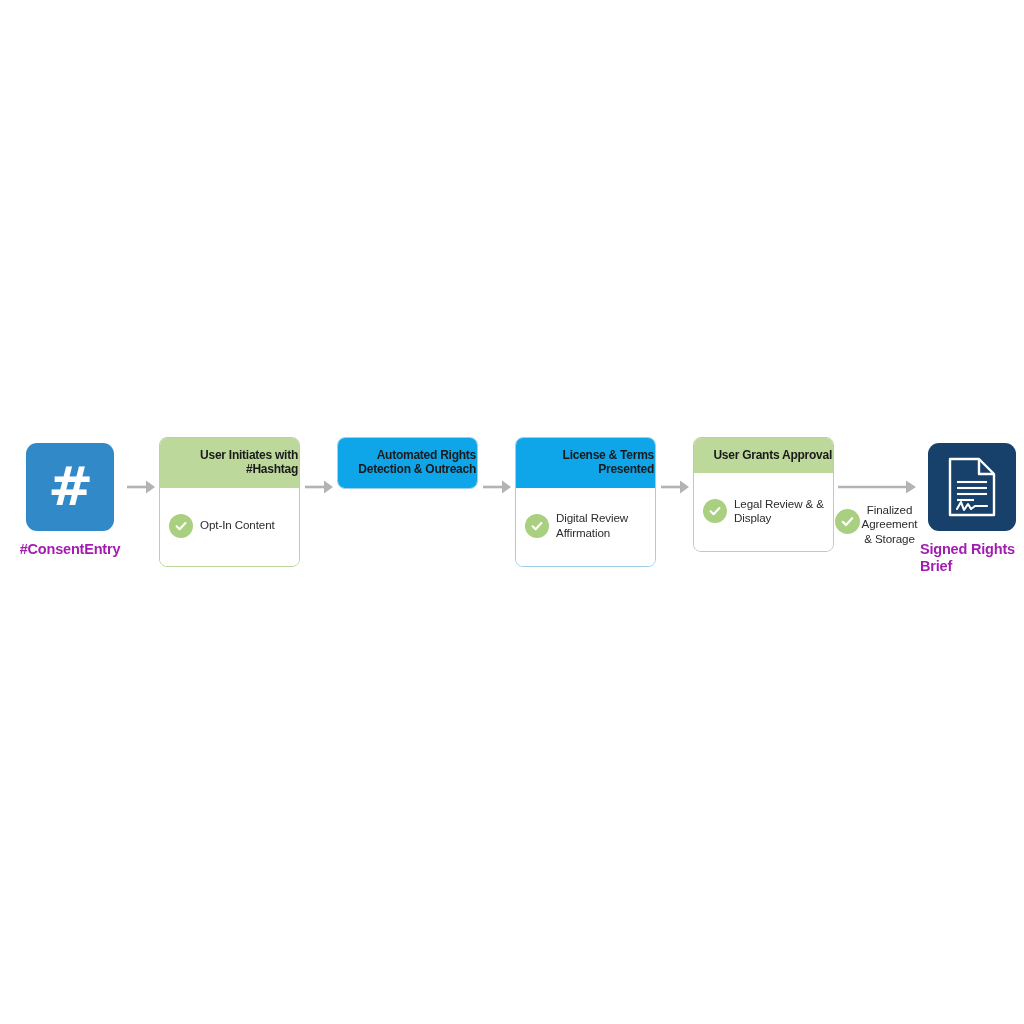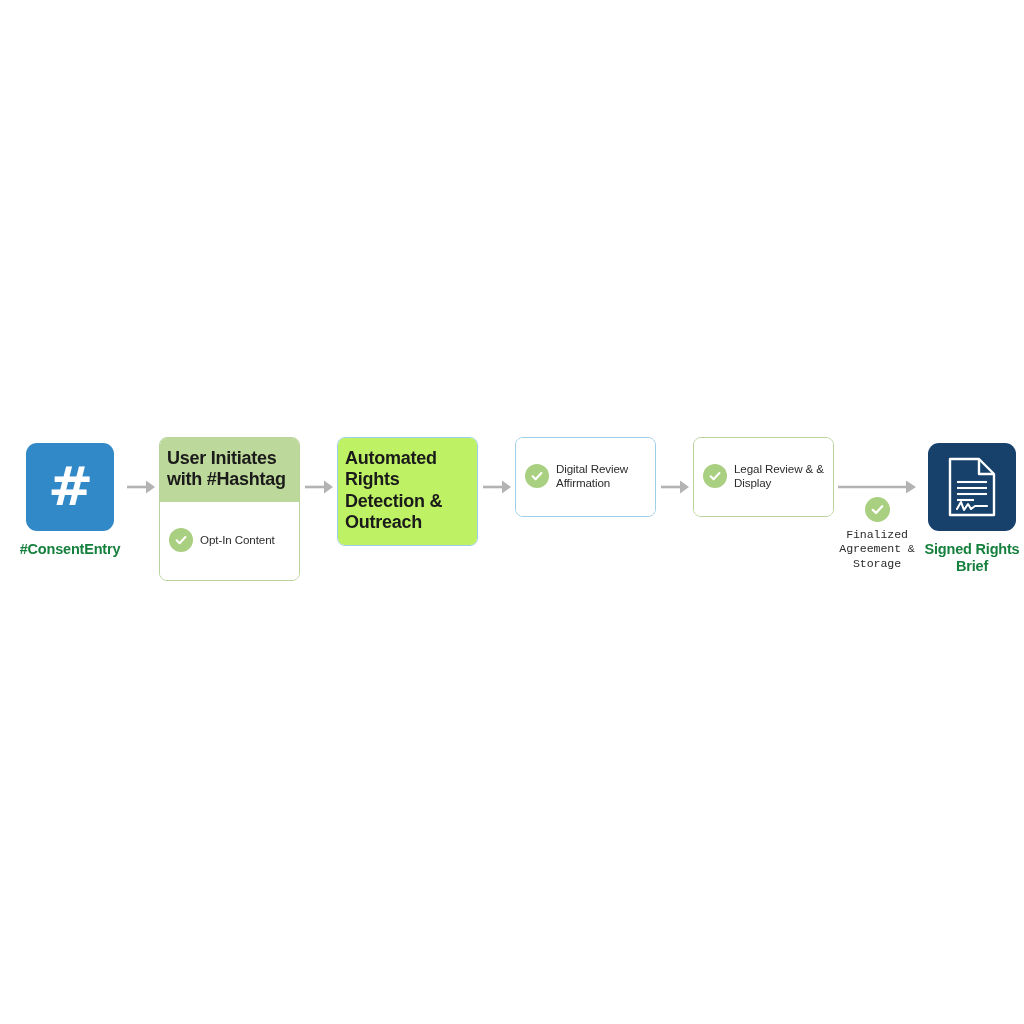--- a/index.html
+++ b/index.html
@@ -66,22 +66,22 @@
     font-weight: 700;
     line-height: 1;
     letter-spacing: -1px;
     user-select: none;
   }
 
   .endpoint-caption {
     margin-top: 10px;
     font-size: 14.5px;
     font-weight: 700;
-    color: #15803d;
-    text-align: center;
+    color: #a21caf;
+    text-align: left;
     line-height: 1.16;
     letter-spacing: -0.2px;
     white-space: nowrap;
   }
   .endpoint-caption.wrap { white-space: normal; width: 104px; }
 
   
   .arrow {
     flex: 0 0 auto;
     display: flex;
@@ -101,30 +101,30 @@
     border-radius: 8px;
     overflow: hidden;
     box-sizing: border-box;
     display: flex;
     flex-direction: column;
   }
   .stage-card.green { border: 1.2px solid #b9d49a; }
   .stage-card.blue  { border: 1.2px solid #9ecfe8; }
 
   .stage-head {
-    padding: 10px 8px 11px 7px;
-    text-align: left;
-    font-size: 18px;
+    padding: 10px 1px 11px 7px;
+    text-align: right;
+    font-size: 12px;
     font-weight: 700;
     color: #1a1a1a;
     line-height: 1.19;
     letter-spacing: -0.25px;
   }
   .stage-card.green .stage-head { background: #bdd89b; }
-  .stage-card.blue  .stage-head { background: #bef264; }
+  .stage-card.blue  .stage-head { background: #0ea5e9; }
 
   .stage-body {
     background: #ffffff;
     padding: 10px 8px 12px 9px;
     display: flex;
     flex-direction: row;
     align-items: center;
     gap: 7px;
     flex: 1 1 auto;
     min-height: 56px;
@@ -149,23 +149,22 @@
   }
   .check-badge svg { display: block; }
 
   
   .terminal-note {
     position: absolute;
     left: 835px;
     top: 497px;
     width: 84px;
     display: flex;
-    flex-direction: column;
-    align-items: center;
-    font-family: Liberation Mono, monospace;
+    flex-direction: row;
+    align-items: center;
   }
   .terminal-note .check-badge { width: 25px; height: 25px; }
   .terminal-note-text {
     margin-top: 6px;
     font-size: 11.6px;
     color: #2b2b2b;
     text-align: center;
     line-height: 1.24;
     letter-spacing: -0.1px;
   }
@@ -215,38 +214,40 @@
     </div>
 
     <div class="arrow short">
       <svg width="30" height="20" viewBox="0 0 30 20">
         <line x1="1" y1="10" x2="21" y2="10" stroke="#b3b3b3" stroke-width="2.6"></line>
         <polygon points="20,3.6 29,10 20,16.4" fill="#b3b3b3"></polygon>
       </svg>
     </div>
 
     <div class="stage-card blue">
+      <div class="stage-head">License &amp; Terms Presented</div>
       <div class="stage-body">
         <span class="check-badge">
           <svg width="14" height="14" viewBox="0 0 14 14">
             <polyline points="2.6,7.3 5.6,10.2 11.4,4.0" fill="none" stroke="#ffffff" stroke-width="2.1" stroke-linecap="round" stroke-linejoin="round"></polyline>
           </svg>
         </span>
         <span class="stage-body-text">Digital Review Affirmation</span>
       </div>
     </div>
 
     <div class="arrow short">
       <svg width="30" height="20" viewBox="0 0 30 20">
         <line x1="1" y1="10" x2="21" y2="10" stroke="#b3b3b3" stroke-width="2.6"></line>
         <polygon points="20,3.6 29,10 20,16.4" fill="#b3b3b3"></polygon>
       </svg>
     </div>
 
     <div class="stage-card green">
+      <div class="stage-head">User Grants Approval</div>
       <div class="stage-body">
         <span class="check-badge">
           <svg width="14" height="14" viewBox="0 0 14 14">
             <polyline points="2.6,7.3 5.6,10.2 11.4,4.0" fill="none" stroke="#ffffff" stroke-width="2.1" stroke-linecap="round" stroke-linejoin="round"></polyline>
           </svg>
         </span>
         <span class="stage-body-text">Legal Review &amp; &amp; Display</span>
       </div>
     </div>
 

